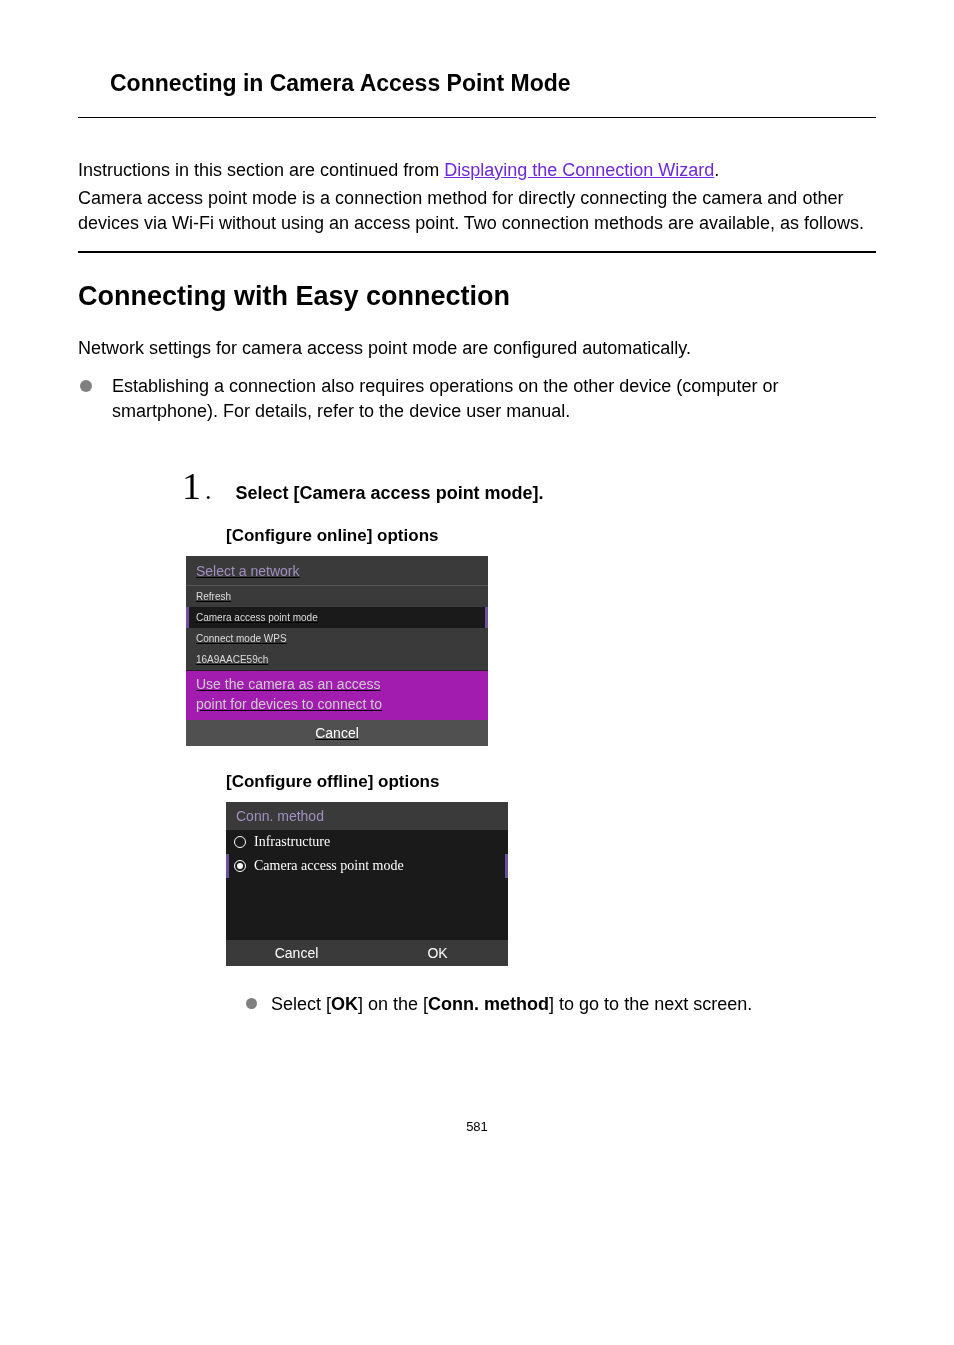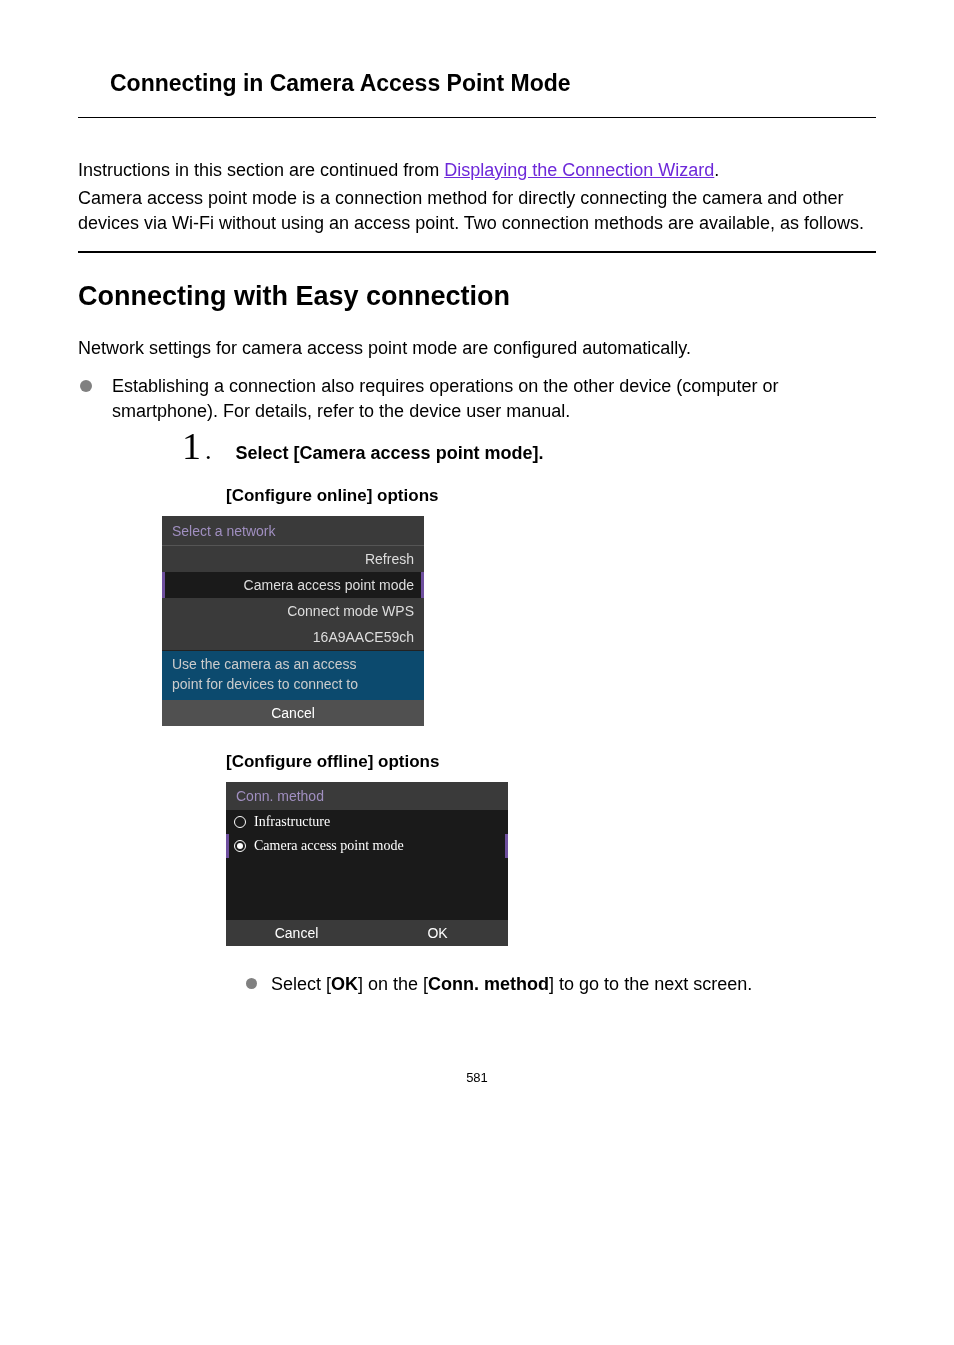--- a/index.html
+++ b/index.html
@@ -55,20 +55,21 @@
       margin-bottom: 24px;
     }
     .body-text {
       font-size: 18px;
       line-height: 1.4;
       margin-bottom: 13px;
     }
     .bullet-row {
       display: flex;
       align-items: flex-start;
+      margin-bottom: 40px;
     }
     .bullet-dot {
       width: 12px;
       height: 12px;
       background: #808080;
       border-radius: 50%;
       margin-top: 6px;
       margin-right: 20px;
       margin-left: 2px;
       flex-shrink: 0;
@@ -98,44 +99,45 @@
       font-size: 18px;
       font-weight: bold;
     }
     .sub-step-label {
       font-size: 17px;
       font-weight: bold;
       margin-left: 148px;
       margin-bottom: 10px;
     }
     .screen {
-      width: 262px;
-      margin-left: 84px;
+      width: 302px;
+      margin-left: 108px;
       font-family: Arial, sans-serif;
       font-size: 14px;
       margin-bottom: 26px;
+      text-decoration: underline;
     }
     .screen1 {
       background: #3a3a3a;
     }
     .screen1-title {
       color: #a08fc0;
       padding: 7px 10px 6px 10px;
       font-size: 14px;
     }
     .screen1-list {
       position: relative;
       border-top: 1px solid #555;
     }
     .screen1-row {
       color: #ddd;
       padding: 5px 10px;
-      font-size: 14px;
-      display: flex;
-      justify-content: flex-end;
+      font-size: 10px;
+      display: flex;
+      justify-content: flex-start;
     }
     .screen1-row.selected {
       background: #1a1a1a;
       position: relative;
     }
     .screen1-row.selected::before {
       content: "";
       position: absolute;
       left: 0;
       top: 0;
@@ -151,21 +153,21 @@
       bottom: 0;
       width: 3px;
       background: #6e4f9e;
     }
     .screen1-desc {
       color: #ccc;
       padding: 4px 10px 6px 10px;
       font-size: 14px;
       line-height: 1.4;
       border-top: 1px solid #222;
-      background: #0c4a6e;
+      background: #a21caf;
     }
     .screen1-cancel {
       background: #505050;
       text-align: center;
       padding: 5px 0;
       color: #fff;
       font-size: 14px;
     }
     .screen2 {
       background: #1a1a1a;
@@ -270,21 +272,21 @@
       margin-right: 14px;
       flex-shrink: 0;
     }
     .note-text {
       font-size: 18px;
       line-height: 1.35;
     }
     .page-number {
       text-align: center;
       font-size: 13px;
-      margin-top: 73px;
+      margin-top: 102px;
       padding-bottom: 20px;
     }
   </style>
 </head>
 <body>
 
 <div class="section-header">
   <div class="section-bar"></div>
   <div class="section-title">Connecting in Camera Access Point Mode</div>
 </div>

